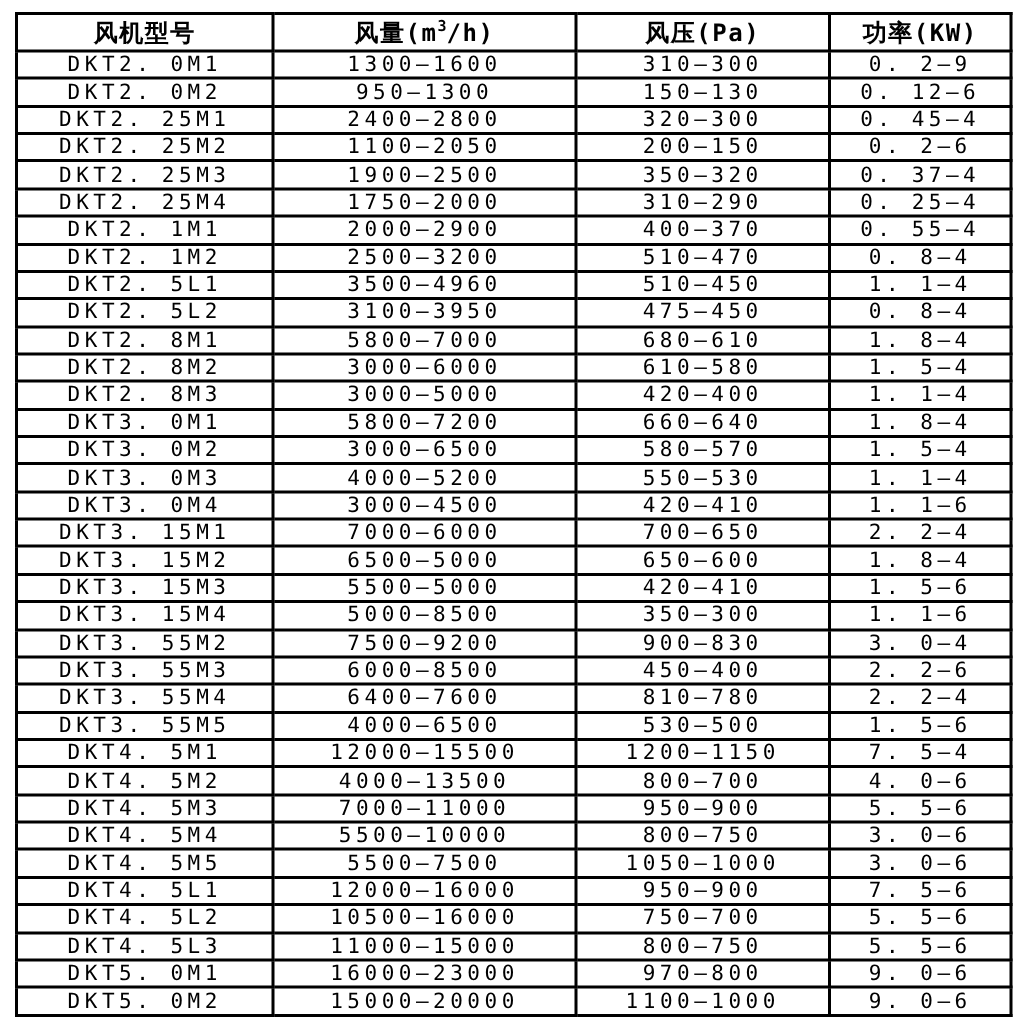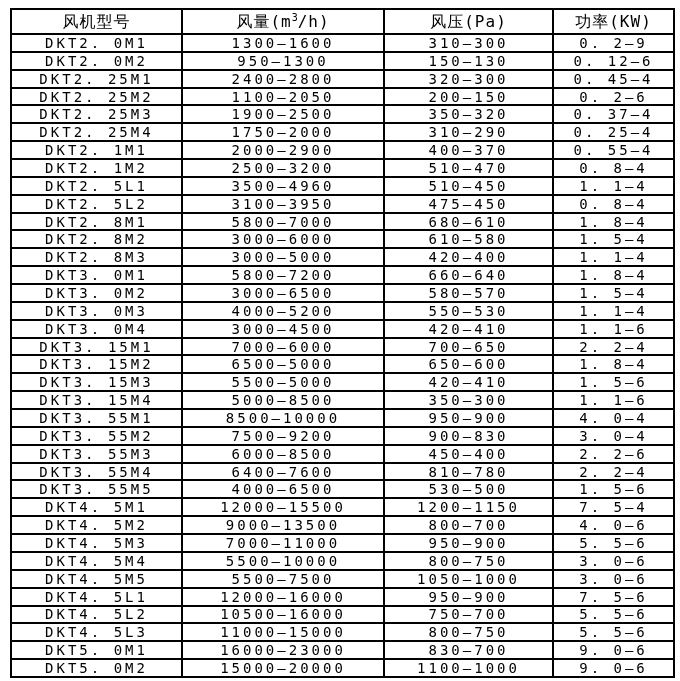--- a/index.html
+++ b/index.html
@@ -32,21 +32,21 @@
     margin: 0;
     text-align: center;
     vertical-align: middle;
     white-space: nowrap;
     overflow: hidden;
     line-height: 1;
   }
   .fan-table th {
     height: 23px;
     font-size: 16px;
-    font-weight: normal;
+    font-weight: bold;
     letter-spacing: 1px;
   }
   .fan-table td {
     font-size: 14px;
     letter-spacing: 3px;
   }
   .fan-table sup {
     font-size: 10px;
     letter-spacing: 0;
     vertical-align: super;
@@ -193,26 +193,20 @@
           <td>420—410</td>
           <td>1. 5—6</td>
         </tr>
         <tr>
           <td>DKT3. 15M4</td>
           <td>5000—8500</td>
           <td>350—300</td>
           <td>1. 1—6</td>
         </tr>
         <tr>
-          <td>DKT3. 55M1</td>
-          <td>8500—10000</td>
-          <td>950—900</td>
-          <td>4. 0—4</td>
-        </tr>
-        <tr>
           <td>DKT3. 55M2</td>
           <td>7500—9200</td>
           <td>900—830</td>
           <td>3. 0—4</td>
         </tr>
         <tr>
           <td>DKT3. 55M3</td>
           <td>6000—8500</td>
           <td>450—400</td>
           <td>2. 2—6</td>
@@ -230,21 +224,21 @@
           <td>1. 5—6</td>
         </tr>
         <tr>
           <td>DKT4. 5M1</td>
           <td>12000—15500</td>
           <td>1200—1150</td>
           <td>7. 5—4</td>
         </tr>
         <tr>
           <td>DKT4. 5M2</td>
-          <td>9000—13500</td>
+          <td>4000—13500</td>
           <td>800—700</td>
           <td>4. 0—6</td>
         </tr>
         <tr>
           <td>DKT4. 5M3</td>
           <td>7000—11000</td>
           <td>950—900</td>
           <td>5. 5—6</td>
         </tr>
         <tr>
@@ -273,21 +267,21 @@
         </tr>
         <tr>
           <td>DKT4. 5L3</td>
           <td>11000—15000</td>
           <td>800—750</td>
           <td>5. 5—6</td>
         </tr>
         <tr>
           <td>DKT5. 0M1</td>
           <td>16000—23000</td>
-          <td>830—700</td>
+          <td>970—800</td>
           <td>9. 0—6</td>
         </tr>
         <tr>
           <td>DKT5. 0M2</td>
           <td>15000—20000</td>
           <td>1100—1000</td>
           <td>9. 0—6</td>
         </tr>
       </tbody>
   </table>

